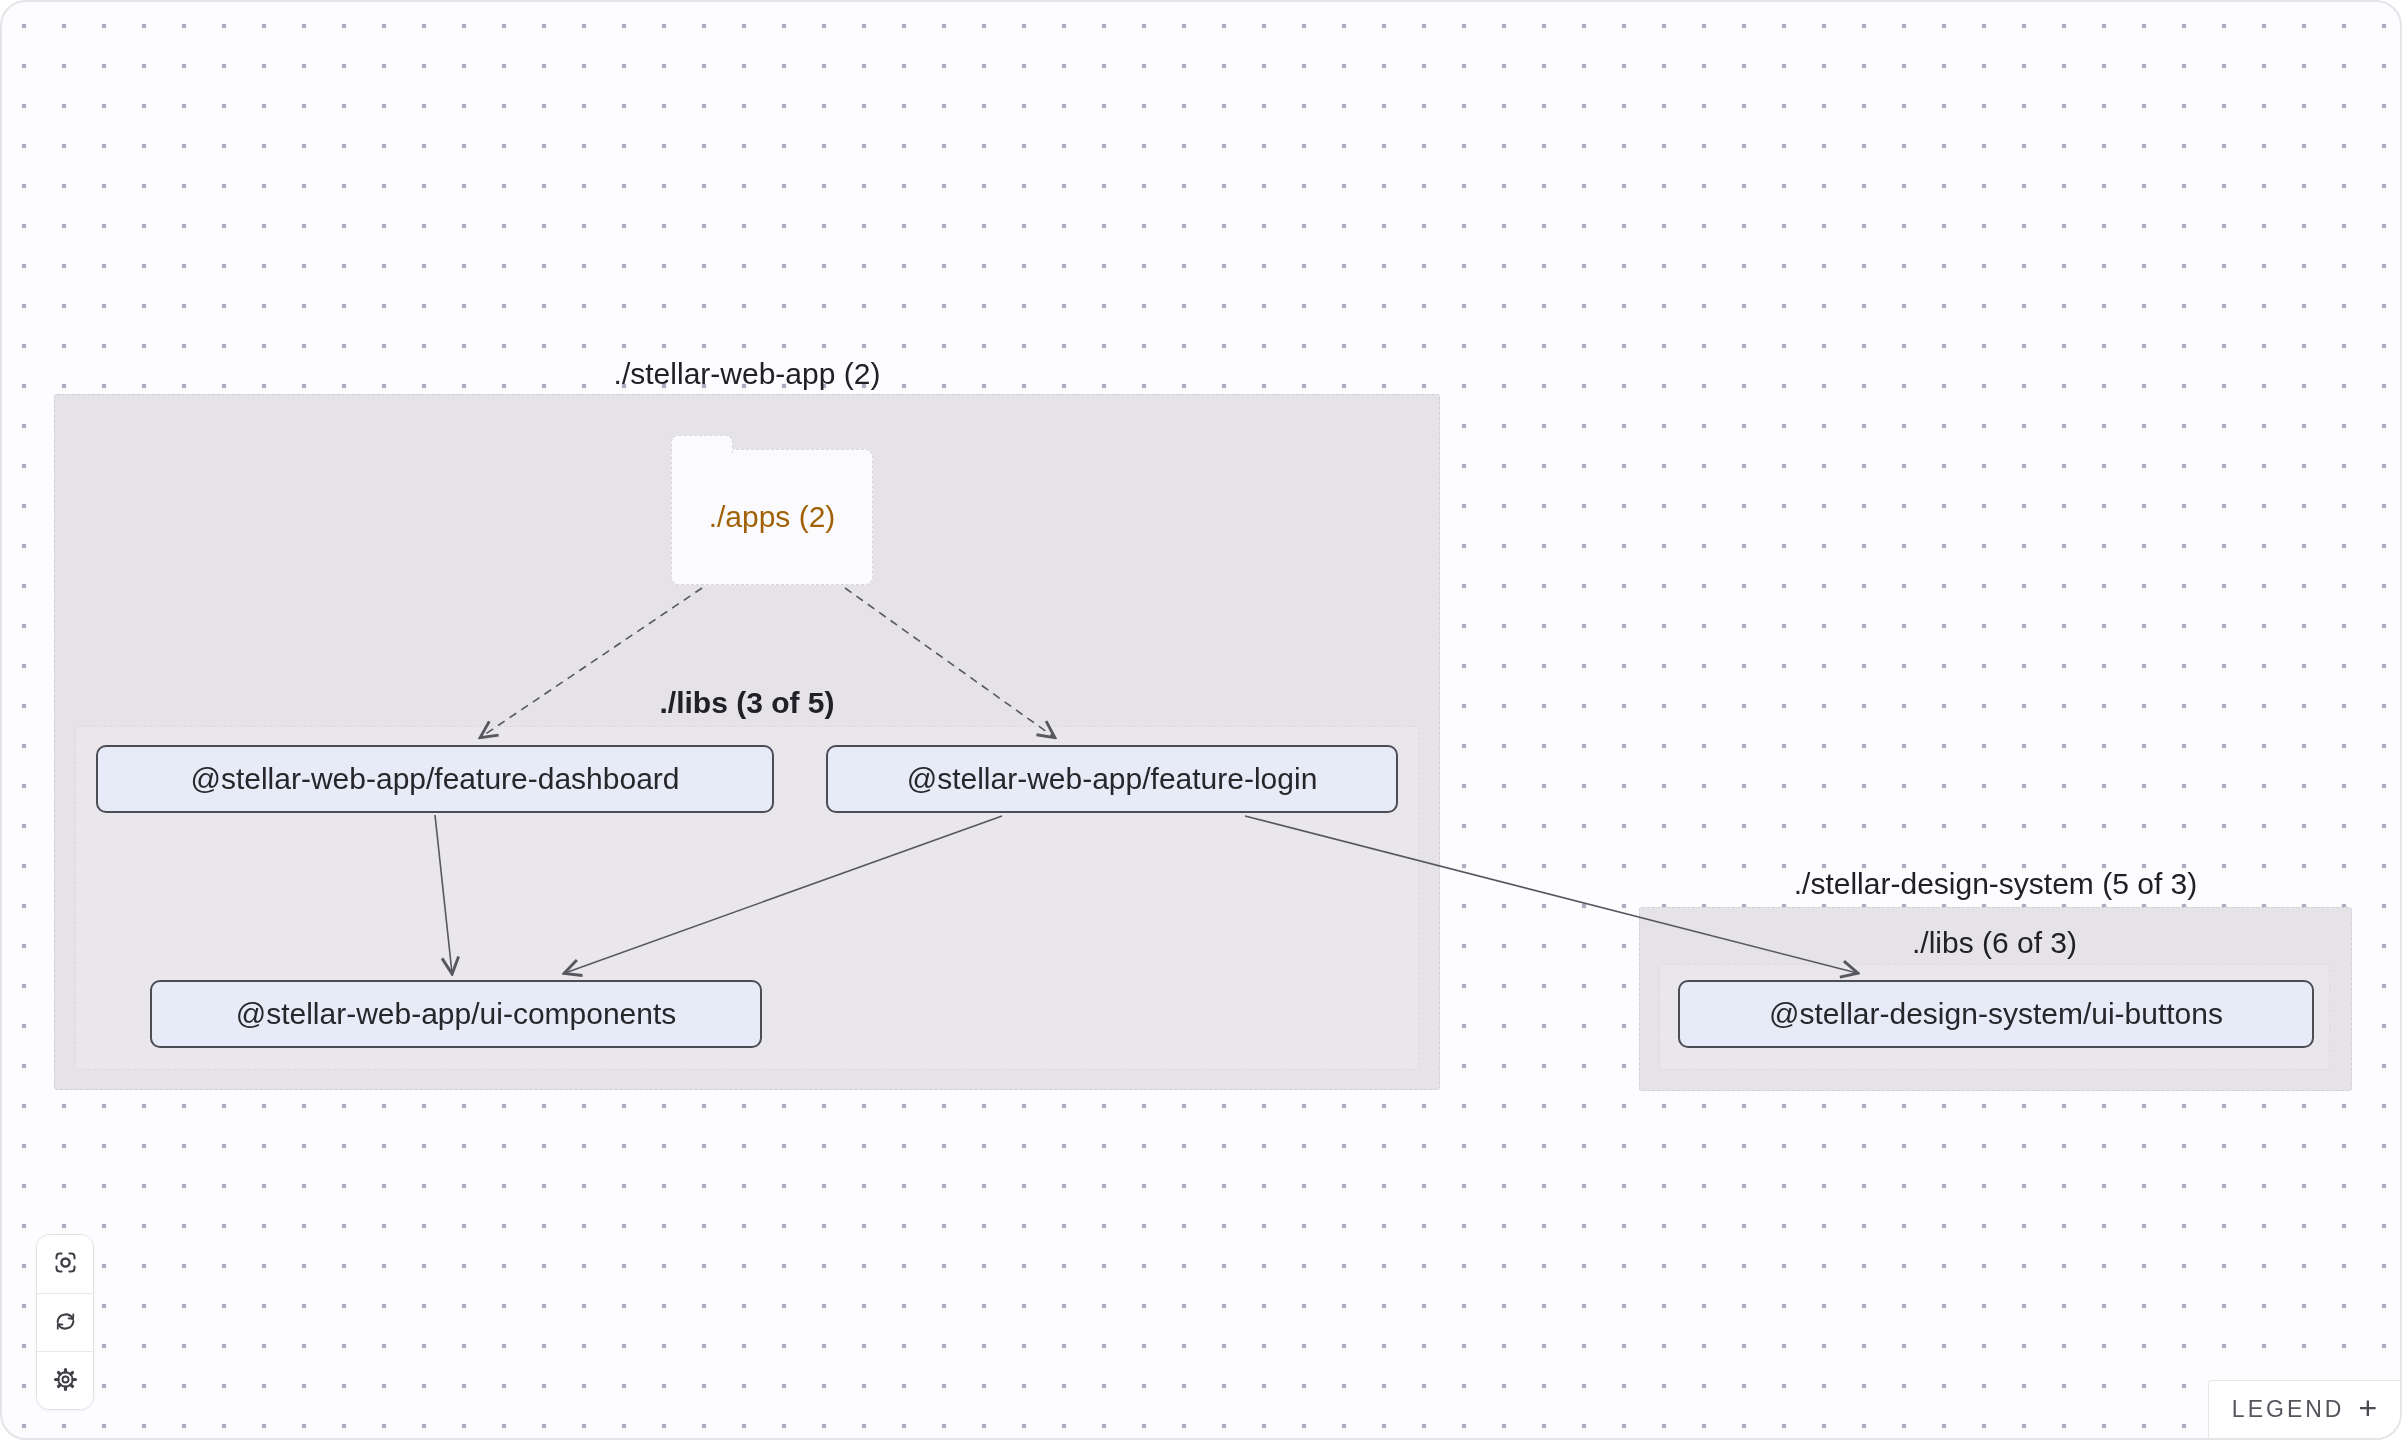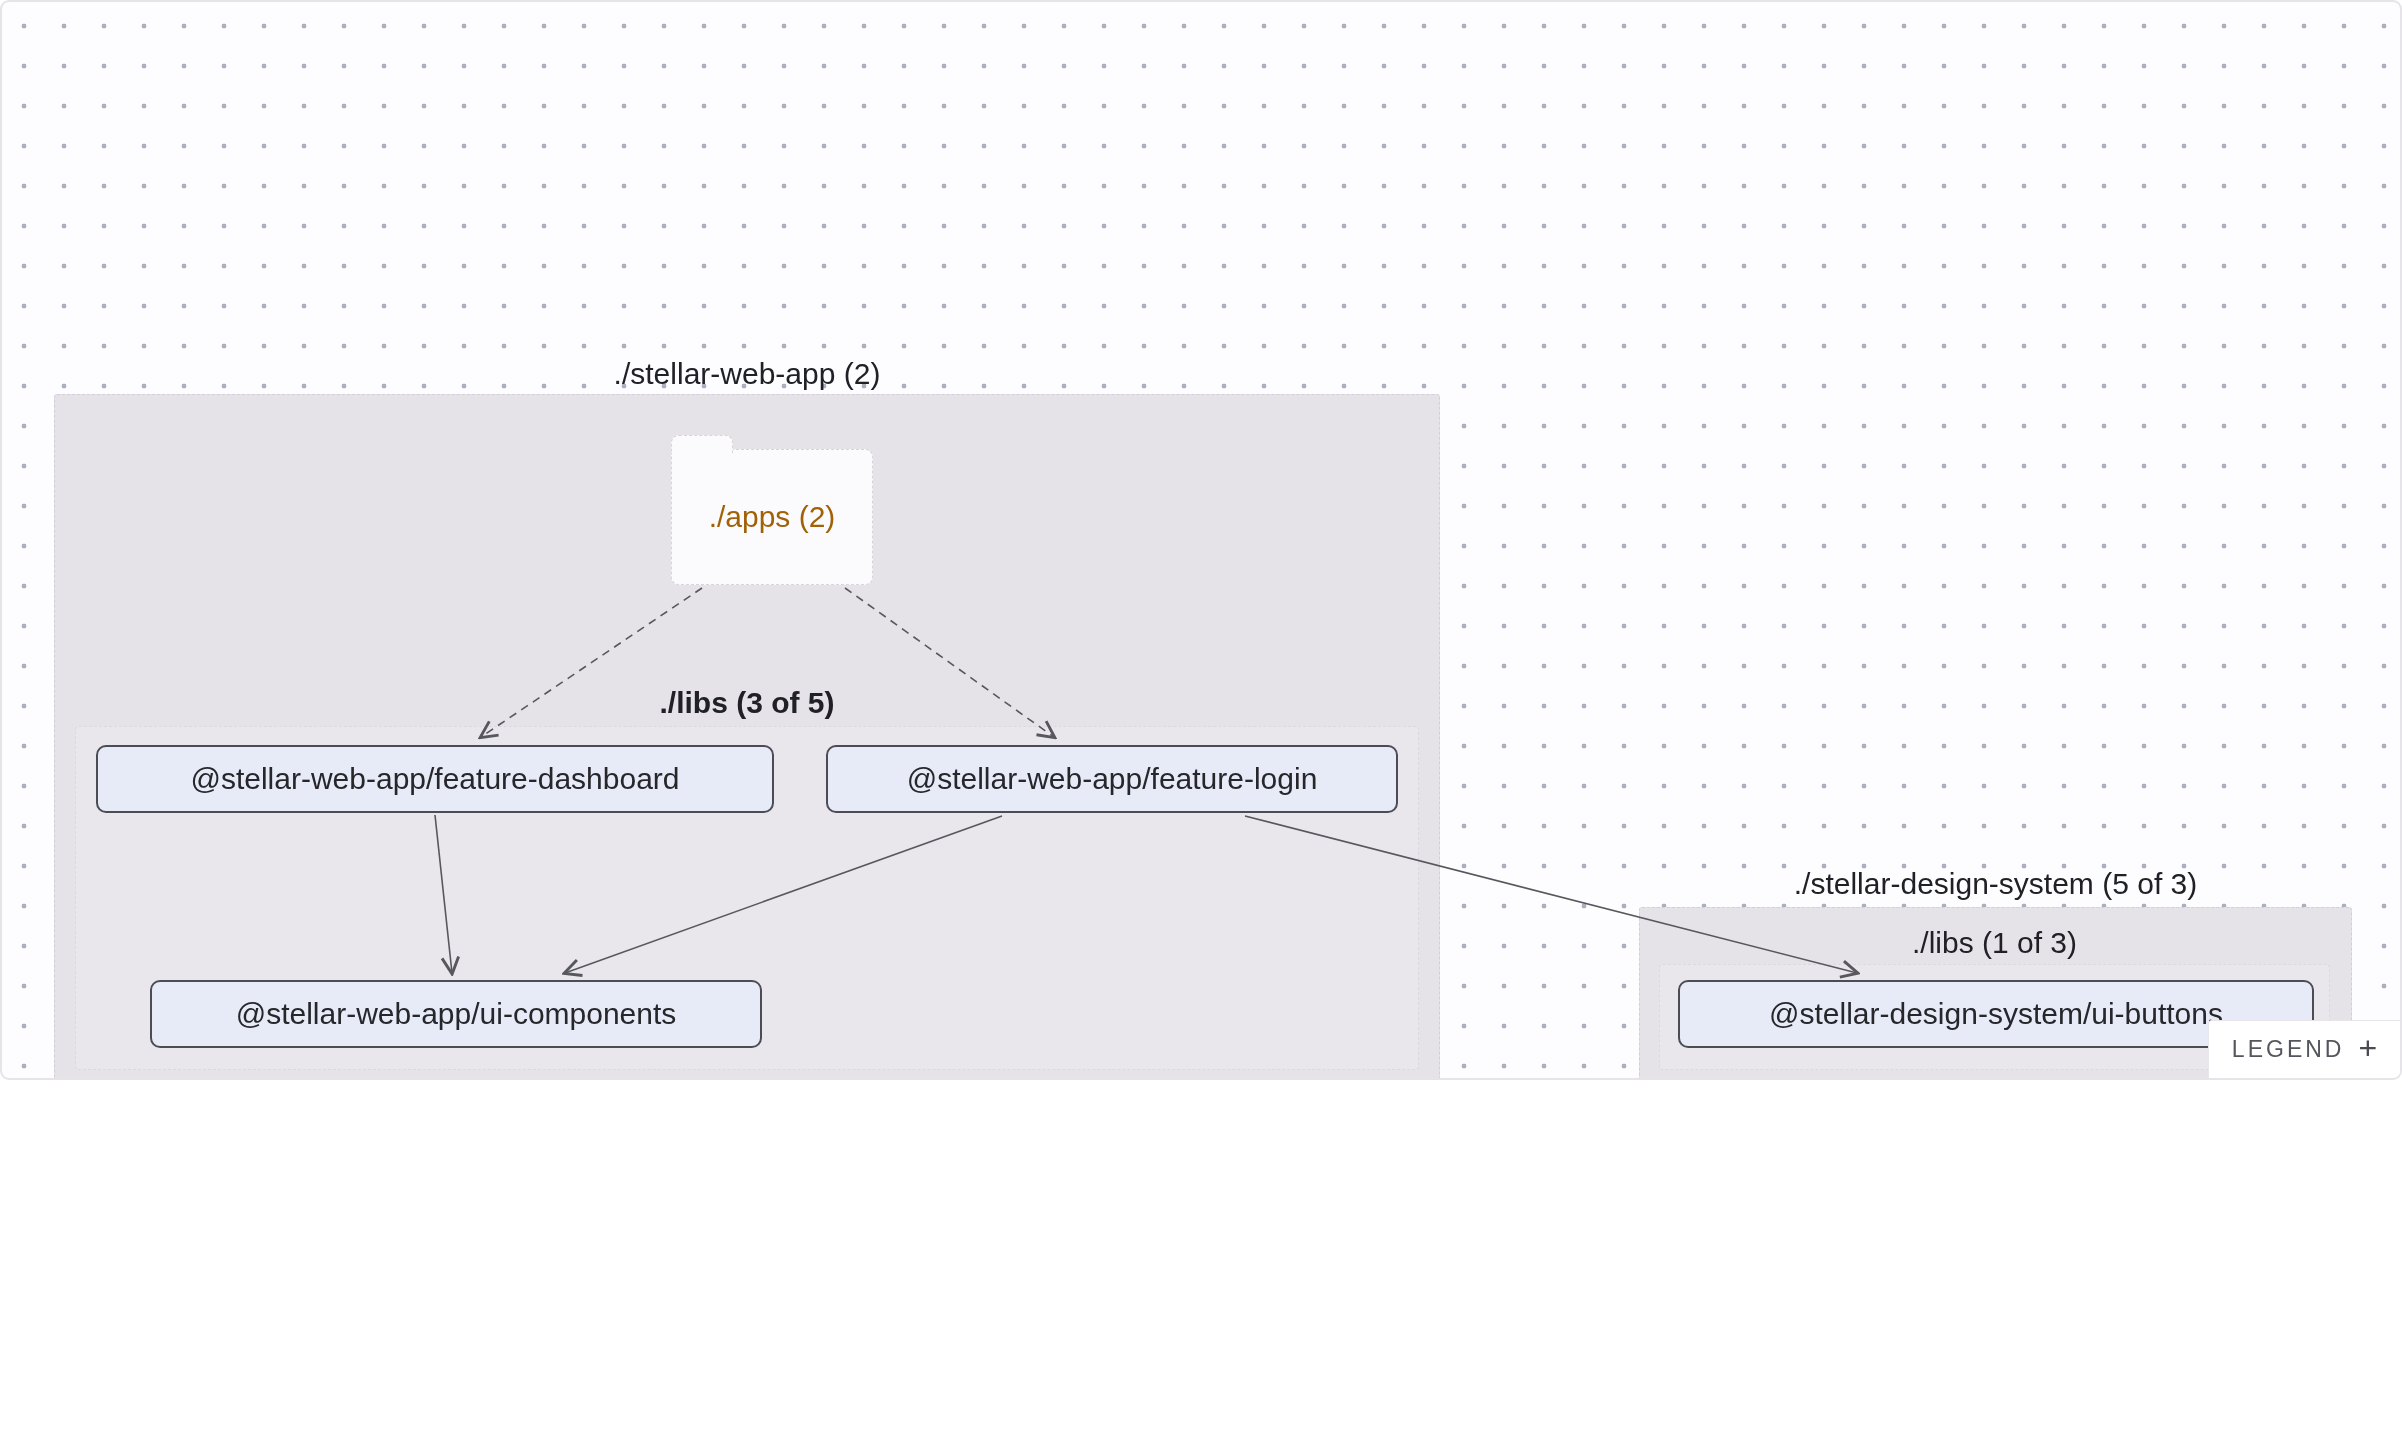--- a/index.html
+++ b/index.html
@@ -2,27 +2,27 @@
 <html><head>
 <meta charset="utf-8">
 <style>
   html, body { margin: 0; padding: 0; background: #ffffff; }
   * { box-sizing: border-box; }
   body { font-family: "Liberation Sans", sans-serif; }
 
   .viewport {
     position: relative;
     width: 2402px;
-    height: 1080px;
+    height: 1440px;
     background-color: #fdfcfe;
     background-image: radial-gradient(circle, #aab0bf 2.4px, transparent 2.6px);
     background-size: 40px 40px;
     background-position: 2px 4px;
     border: 2px solid #e6e3e9;
-    border-radius: 9px;
+    border-radius: 26px;
     overflow: hidden;
   }
 
   .group {
     position: absolute;
     background: #e5e2e8;
     border: 1px dashed #d2cfd8;
     border-radius: 3px;
   }
   .group-webapp  { left: 52px;   top: 392px; width: 1386px; height: 696px; }
@@ -132,21 +132,21 @@
 
   <div class="group group-webapp"></div>
   <div class="group group-design"></div>
 
   <div class="libs-container libs-webapp"></div>
   <div class="libs-container libs-design"></div>
 
   <div class="graph-label label-group-webapp">./stellar-web-app (2)</div>
   <div class="graph-label label-libs-webapp">./libs (3 of 5)</div>
   <div class="graph-label label-group-design">./stellar-design-system (5 of 3)</div>
-  <div class="graph-label label-libs-design">./libs (1 of 3)</div>
+  <div class="graph-label label-libs-design">./libs (6 of 3)</div>
 
   <svg class="edges-layer" width="2402" height="1440" viewBox="0 0 2402 1440">
     <defs>
       <marker id="arrow" viewBox="0 0 10 10" refX="8.5" refY="5" markerWidth="13" markerHeight="13" orient="auto-start-reverse">
         <path d="M1 1 L9 5 L1 9" fill="none" stroke="#57575e" stroke-width="1.4"></path>
       </marker>
     </defs>
     <path class="edge dashed" d="M700 586 L479 735" marker-end="url(#arrow)"></path>
     <path class="edge dashed" d="M843 586 L1052 735" marker-end="url(#arrow)"></path>
     <path class="edge" d="M433 813 L450 971" marker-end="url(#arrow)"></path>

